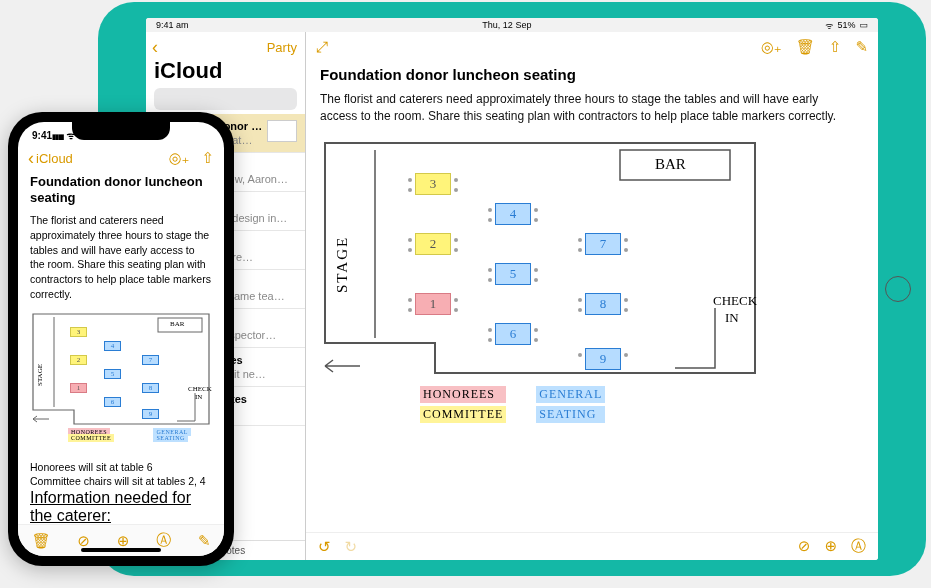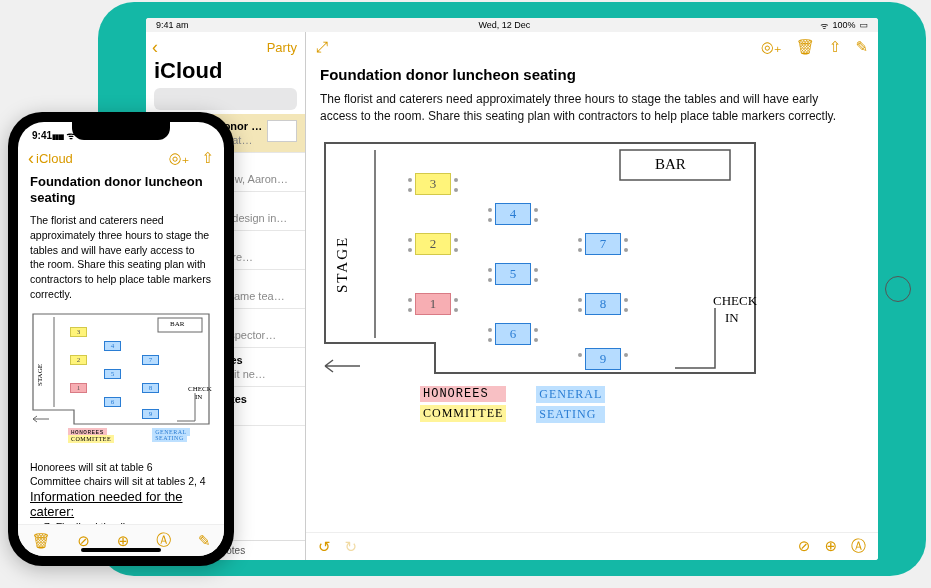--- a/index.html
+++ b/index.html
@@ -154,21 +154,21 @@
     color:#2a7dd4;
   }
   .tbl.y { background:#fff47a; border-color:#d3c94a; color:#555; }
   .tbl.r { background:#f7aeb3; border-color:#d97b85; color:#555; }
   .tbl.b { background:#b6dcff; }
   .dot { position:absolute; width:4px; height:4px; background:rgba(80,80,80,.55); border-radius:50%; }
   .hand { font-family:"Comic Sans MS", cursive; position:absolute; }
 
   .legend-row { position:absolute; display:flex; gap:30px; font-family:"Comic Sans MS", cursive; font-size:12px; letter-spacing:1px; }
   .leg-box { padding:1px 3px; }
-  .lh-red { background:#f8c0c4;font-family:Liberation Mono, monospace; }
+  .lh-red { background:#f8c0c4; }
   .lh-yel { background:#fff499; }
   .lh-blue{ background:#bde0ff; color:#2a7dd4; }
 
   .ipad-note-foot {
     height: 28px;
     display:flex;
     justify-content: space-between;
     align-items: center;
     padding: 0 12px;
     color:#d99a00;
@@ -244,21 +244,21 @@
 
   .sketch-sm {
     position:relative;
     width:182px; height:140px;
     margin:4px auto 10px;
   }
   .sketch-sm .tbl { width:17px; height:10px; font-size:7px; border-width:1px; }
   .sketch-sm .hand { font-size:7px; }
 
   .iph-note-line { font-size:10.5px; margin:2px 0; }
-  .iph-section { font-size:13px; text-decoration:underline; }
+  .iph-section { font-size:16px; text-decoration:underline; }
   .iph-ol-item { font-size:10.5px; margin-left:14px; margin-top:2px; }
 
   .iph-foot {
     height:32px;
     display:flex;
     justify-content:space-around;
     align-items:center;
     color:#d99a00;
     font-size:15px;
     border-top:1px solid #eee;
@@ -276,24 +276,24 @@
 </head>
 <body>
 
 <div class="ipad">
   <div class="ipad-cam"></div>
   <div class="ipad-home"></div>
   <div class="ipad-screen">
 
     <div class="ipad-status">
       <span>9:41 am</span>
-      <span>Wed, 12 Dec</span>
+      <span>Thu, 12 Sep</span>
       <span class="right">
         <span>ᯤ</span>
-        <span>100%</span>
+        <span>51%</span>
         <span>▭</span>
       </span>
     </div>
 
     <div class="ipad-split">
 
       <div class="ipad-list">
         <div class="ipad-list-head">
           <span class="back-arrow tool-icon">‹</span>
           <span>Party</span>

